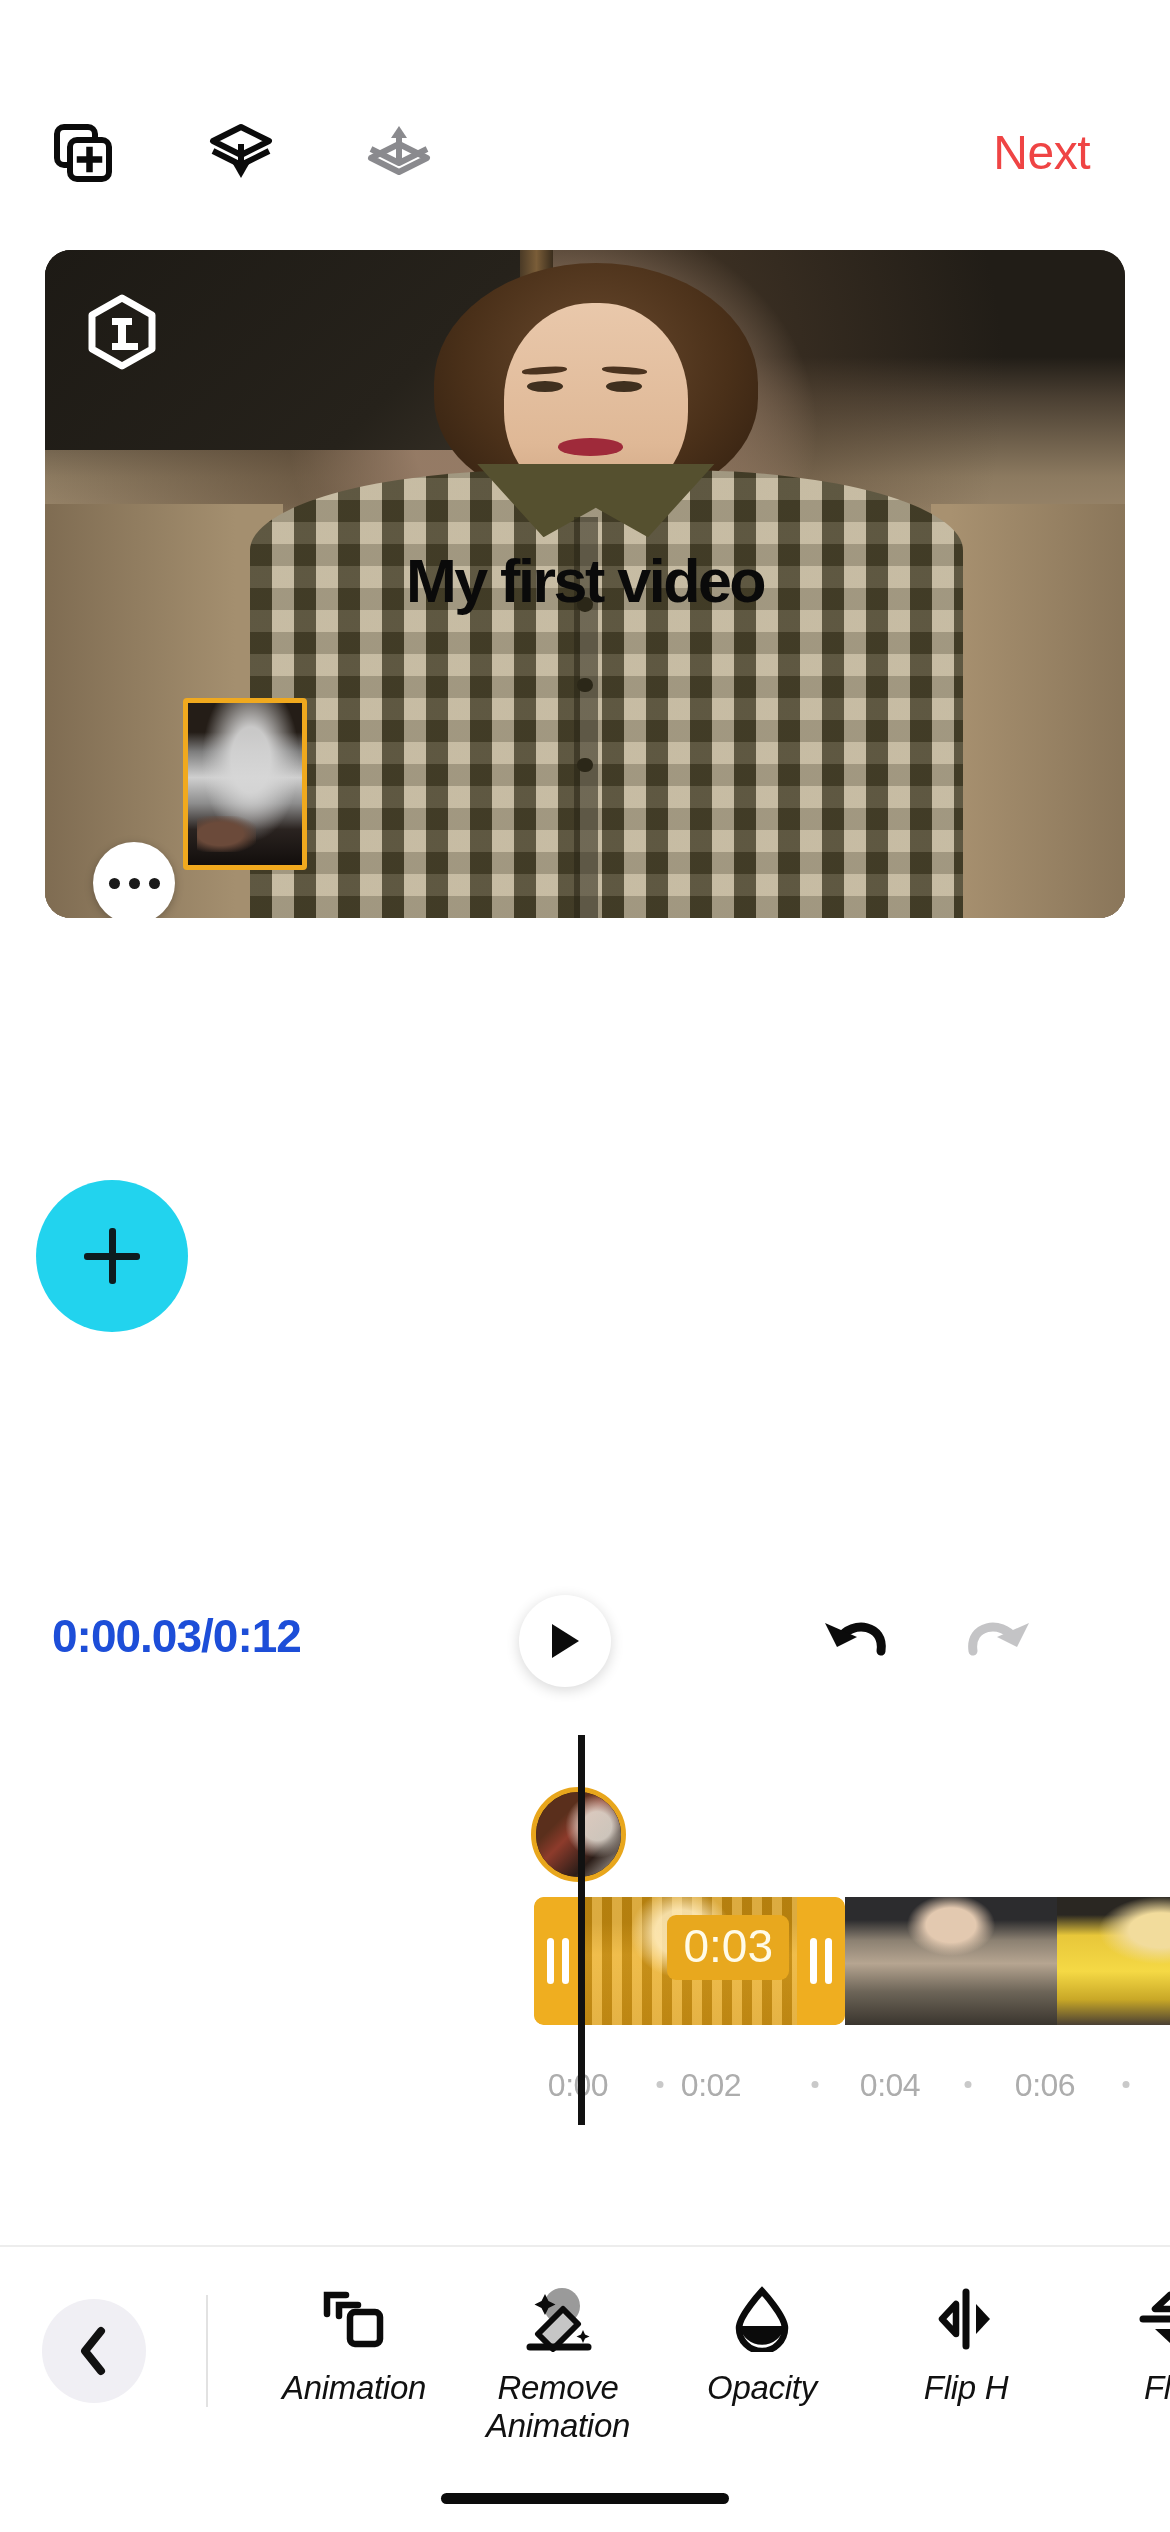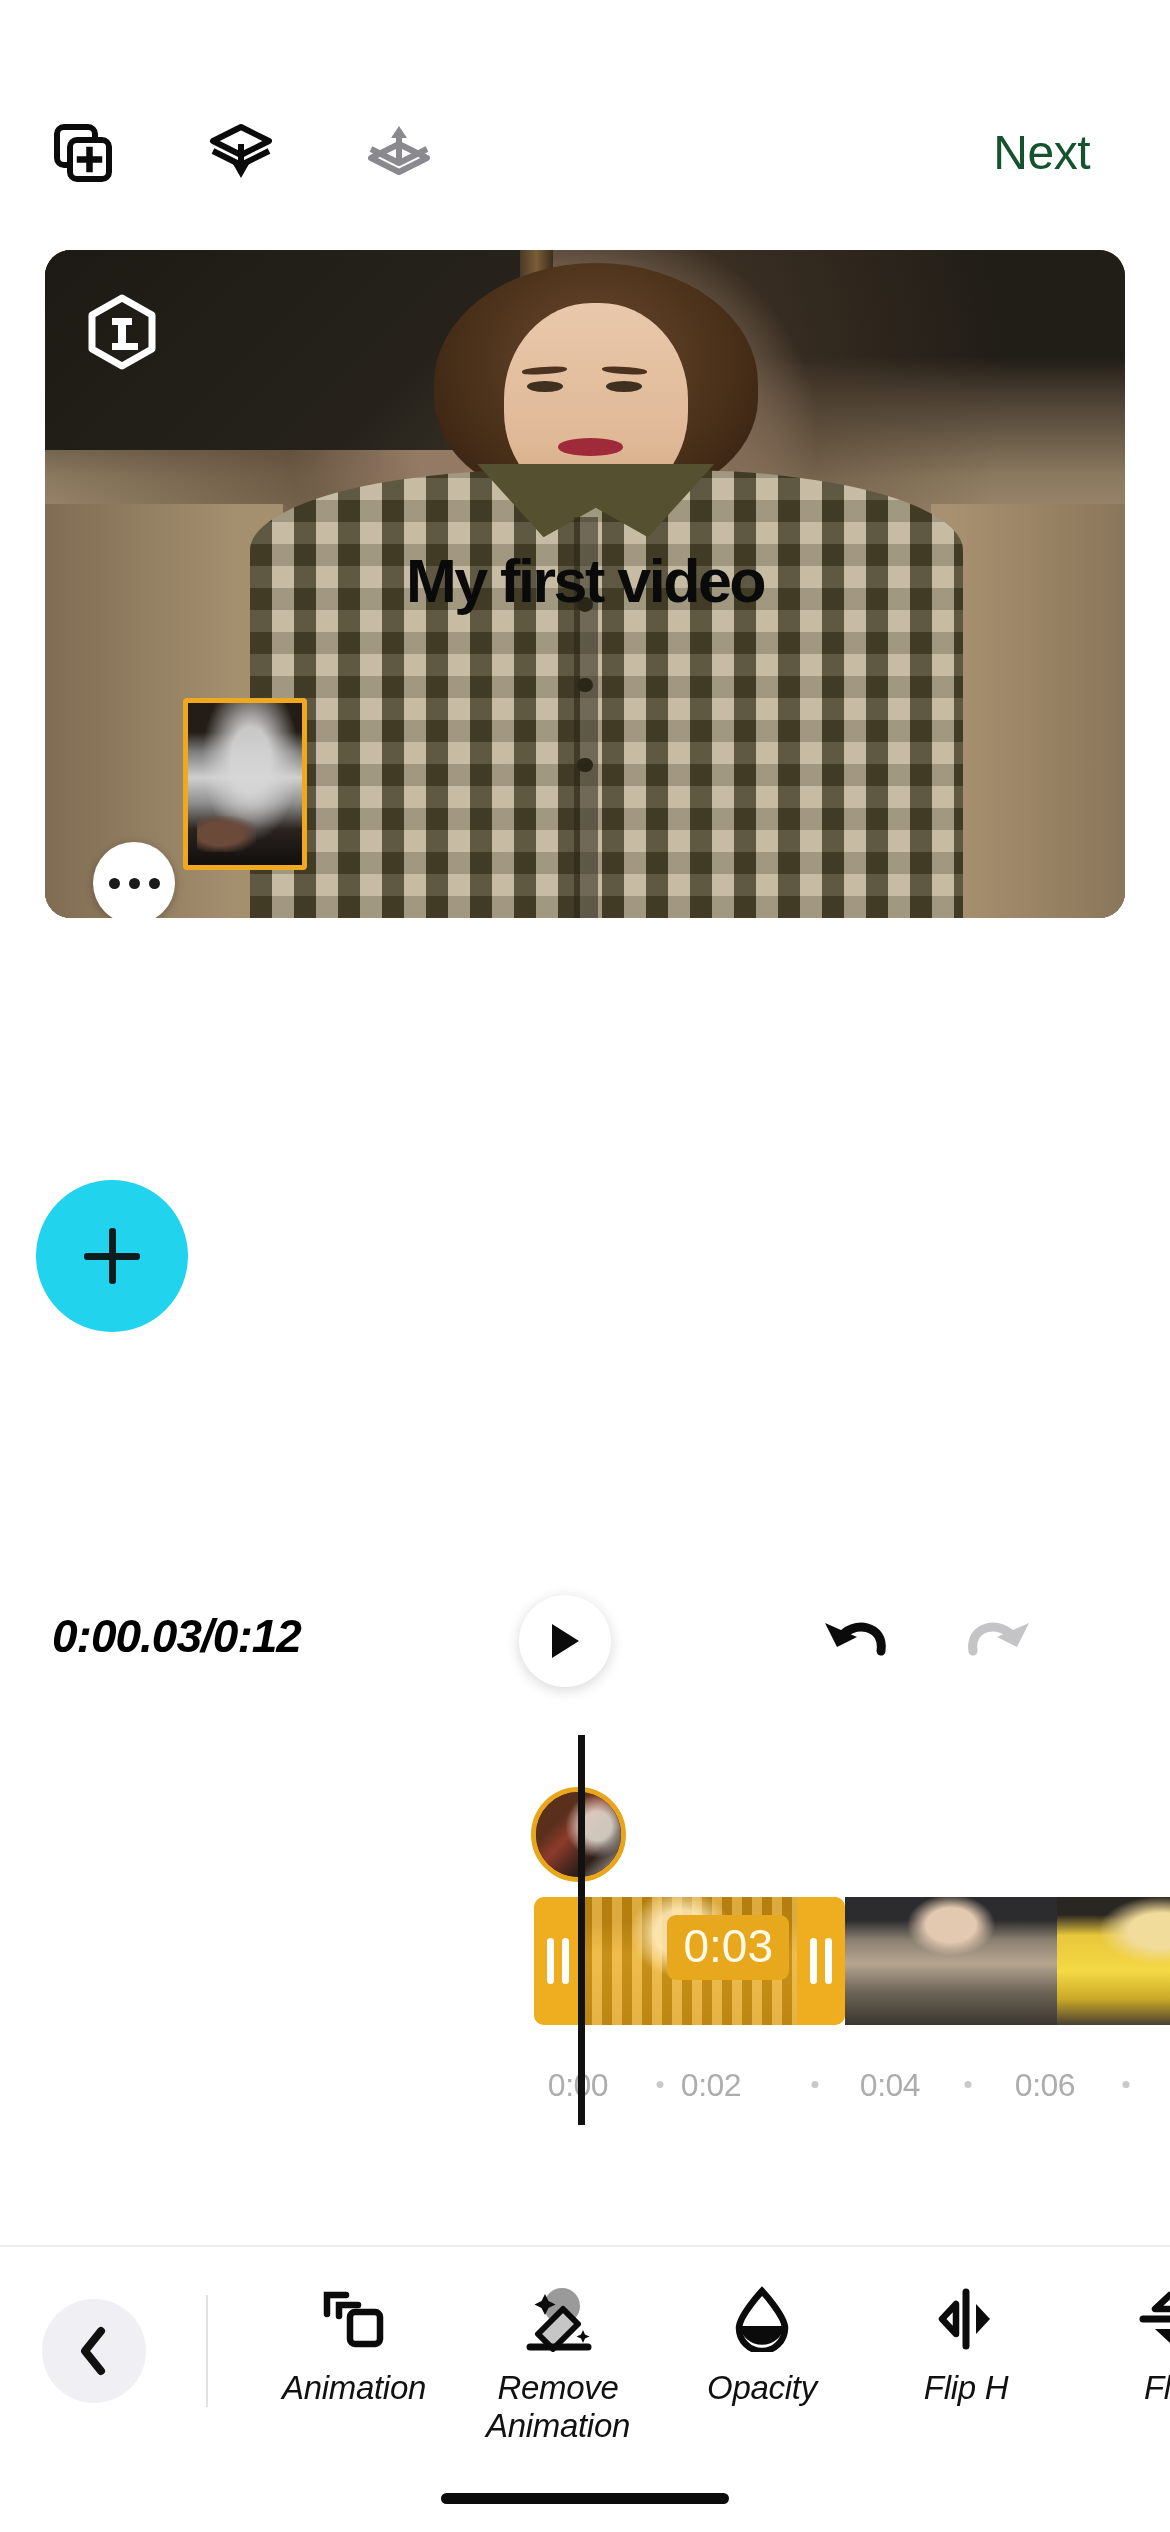--- a/index.html
+++ b/index.html
@@ -45,21 +45,21 @@
     display:flex; align-items:center;
   }
   .topbar .tool {
     width:130px; display:flex; align-items:center; justify-content:center;
   }
   .topbar .tool:nth-child(1){ margin-left:18px; }
   .topbar .tool:nth-child(2){ margin-left:28px; }
   .topbar .tool:nth-child(3){ margin-left:28px; }
   .next-btn {
     margin-left:auto; margin-right:80px;
-    font-size:48px; font-weight:400; color:#14532d; letter-spacing:-0.5px;text-align:right;
+    font-size:48px; font-weight:400; color:#ef4444; letter-spacing:-0.5px;text-align:right;
   }
 
   
   .canvas-wrap {
     position:absolute; top:250px; left:45px;
     width:1080px; height:668px;
     border-radius:26px; overflow:hidden;
     background:#3a3128;
   }
   .canvas-bg {
@@ -169,21 +169,21 @@
     box-shadow:0 2px 8px rgba(0,0,0,.25);
   }
   .more-btn i { width:11px; height:11px; border-radius:50%; background:#1a1a1a; display:block; }
 
   
   .transport {
     position:absolute; top:1603px; left:0; width:1170px; height:90px;
   }
   .time-code {
     position:absolute; left:52px; top:6px;
-    font-size:46px; font-weight:700; color:#000000; letter-spacing:-1px;font-style:italic;
+    font-size:46px; font-weight:700; color:#1d4ed8; letter-spacing:-1px;
   }
   .play-btn {
     position:absolute; left:519px; top:-8px; width:92px; height:92px;
     border-radius:50%; background:#fff;
     box-shadow:0 3px 14px rgba(0,0,0,.16);
     display:flex; align-items:center; justify-content:center;
   }
   .undo-btn { position:absolute; left:815px; top:4px; width:84px; height:74px; }
   .redo-btn { position:absolute; left:955px; top:4px; width:84px; height:74px; }
 

